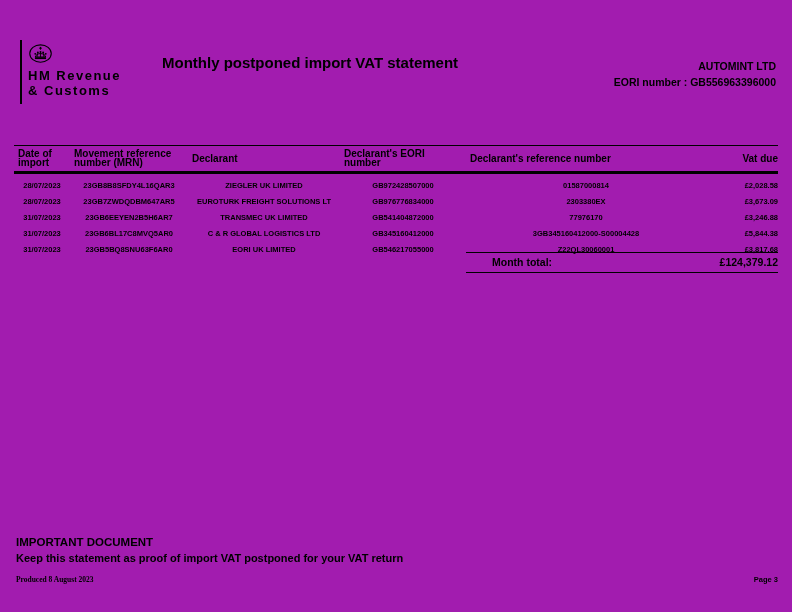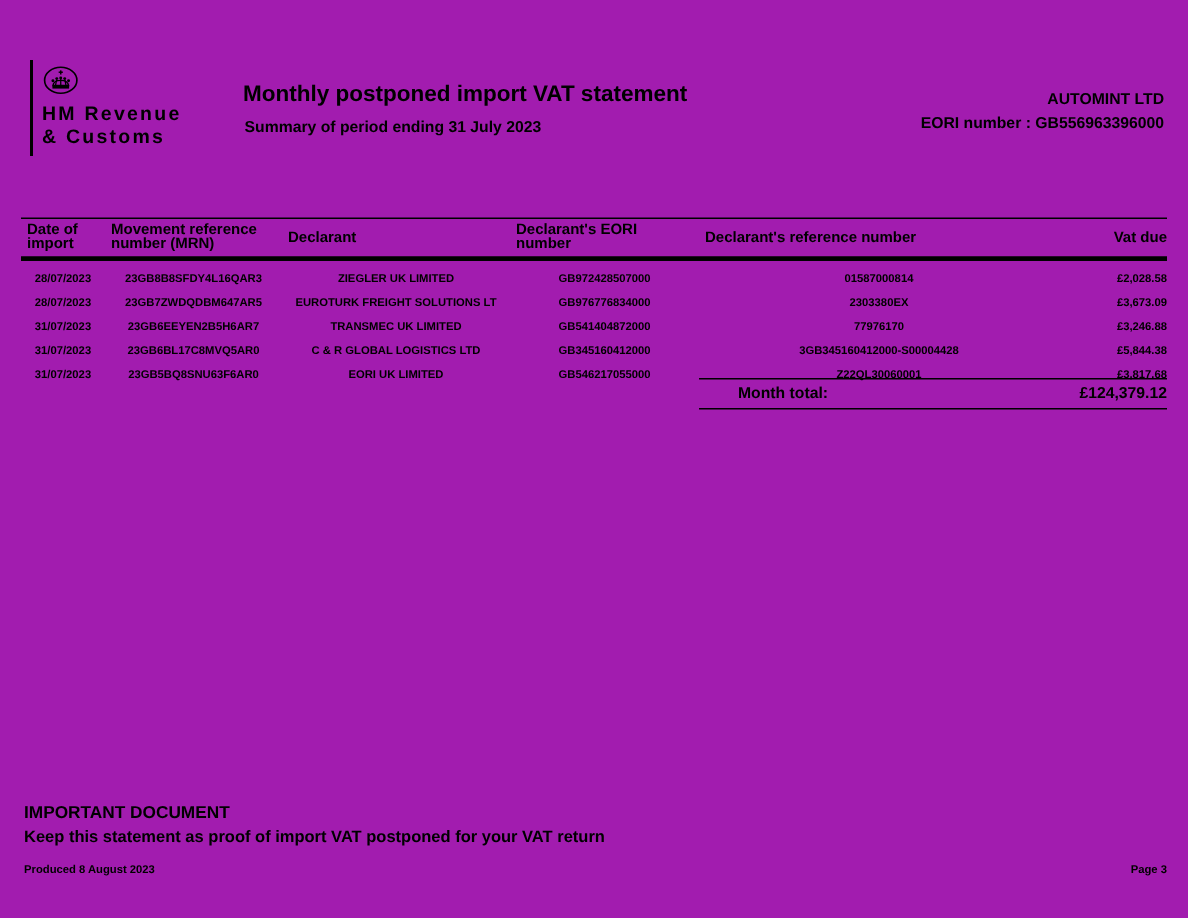--- a/index.html
+++ b/index.html
@@ -35,21 +35,21 @@
     position:absolute;left:466px;top:252px;width:312px;
     border-top:1px solid #000;border-bottom:1px solid #000;
     display:flex;justify-content:space-between;align-items:center;
     padding:3px 0 4px 0;font-size:10.5px;font-weight:700;
   }
   .month-total .mt-label{padding-left:4px;margin-left:22px;}
   
   .notice-heading{position:absolute;left:16px;top:536px;font-size:11.5px;font-weight:700;}
   .notice-body{position:absolute;left:16px;top:552px;font-size:11px;font-weight:700;}
   
-  .footer-produced{position:absolute;left:16px;top:575px;font-size:7.5px;font-weight:700;}
+  .footer-produced{position:absolute;left:16px;top:575px;font-size:7.5px;font-weight:700;font-family:Liberation Serif, serif;}
   .footer-page{position:absolute;right:14px;top:575px;font-size:7.5px;font-weight:700;}
 </style>
 </head>
 <body>
 
 <div class="page">
 
   <div class="logo-rule"></div>
   <div class="logo-crest">
     <svg width="25" height="21" viewBox="0 0 36 30">
@@ -67,21 +67,20 @@
       <circle cx="25.5" cy="15.5" r="1.4" fill="#000"></circle>
       <rect x="10" y="20.4" width="16" height="2.6" fill="#000"></rect>
     </svg>
   </div>
   <div class="logo-text">
     <div>HM Revenue</div>
     <div>&amp; Customs</div>
   </div>
 
   <div class="doc-title">Monthly postponed import VAT statement</div>
-  <div class="doc-subtitle">Summary of period ending 31 July 2023</div>
 
   <div class="company-block">
     <div>AUTOMINT LTD</div>
     <div>EORI number : GB556963396000</div>
   </div>
 
   <table class="vat-table">
     <colgroup>
       <col style="width:56px">
         <col style="width:118px">

